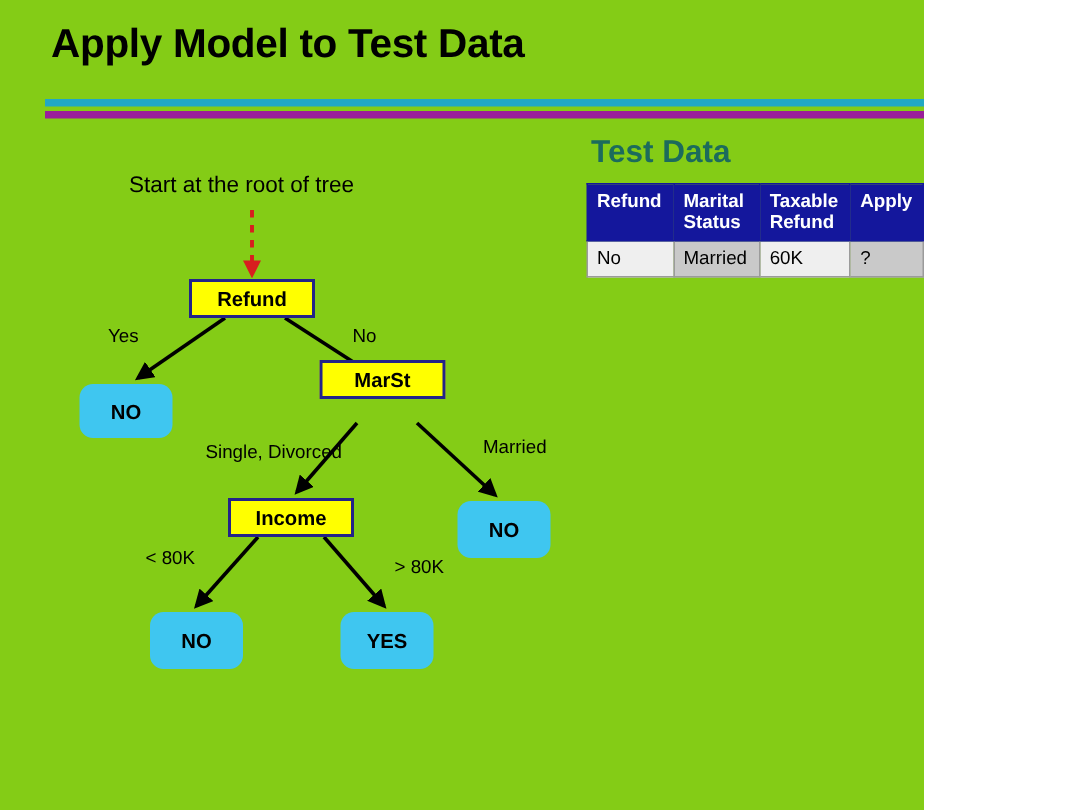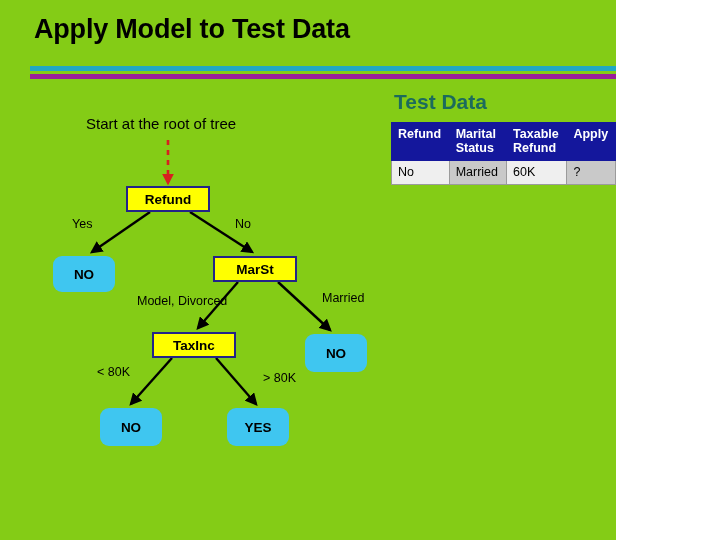--- a/index.html
+++ b/index.html
@@ -126,21 +126,21 @@
     border: 2px solid #232389;
     font-size: 13.5px;
   }
   .node-leaf {
     background: #3FC6F0;
     border-radius: 9px;
     font-size: 13.5px;
   }
 
   #node-refund { left: 126px; top: 186px; width: 84px; height: 26px; }
-  #node-marst  { left: 213px; top: 256px; width: 84px; height: 26px; }
+  #node-marst  { left: 213px; top: 240px; width: 84px; height: 26px; }
   #node-taxinc { left: 152px; top: 332px; width: 84px; height: 26px; }
 
   #leaf-no-refundyes { left: 53px; top: 256px; width: 62px; height: 36px; }
   #leaf-no-married   { left: 305px; top: 334px; width: 62px; height: 38px; }
   #leaf-no-lt80k     { left: 100px; top: 408px; width: 62px; height: 38px; }
   #leaf-yes-gt80k    { left: 227px; top: 408px; width: 62px; height: 38px; }
 
   
   .edge-label {
     position: absolute;
@@ -208,27 +208,27 @@
 
     <line x1="278" y1="282" x2="330" y2="330" stroke="#000000" stroke-width="2.4" marker-end="url(#arrow-black)"></line>
 
     <line x1="172" y1="358" x2="131" y2="404" stroke="#000000" stroke-width="2.4" marker-end="url(#arrow-black)"></line>
 
     <line x1="216" y1="358" x2="256" y2="404" stroke="#000000" stroke-width="2.4" marker-end="url(#arrow-black)"></line>
   </svg>
 
   <div class="node node-decision" id="node-refund">Refund</div>
   <div class="node node-decision" id="node-marst">MarSt</div>
-  <div class="node node-decision" id="node-taxinc">TaxInc</div>
+  <div class="node node-decision" id="node-taxinc">Income</div>
 
   <div class="node node-leaf" id="leaf-no-refundyes">NO</div>
   <div class="node node-leaf" id="leaf-no-married">NO</div>
   <div class="node node-leaf" id="leaf-no-lt80k">NO</div>
   <div class="node node-leaf" id="leaf-yes-gt80k">YES</div>
 
   <div class="edge-label" id="label-yes">Yes</div>
   <div class="edge-label" id="label-no">No</div>
-  <div class="edge-label" id="label-single">Model, Divorced</div>
+  <div class="edge-label" id="label-single">Single, Divorced</div>
   <div class="edge-label" id="label-married">Married</div>
   <div class="edge-label" id="label-lt80k">&lt; 80K</div>
   <div class="edge-label" id="label-gt80k">&gt; 80K</div>
 
 </div>
 
 </body></html>

